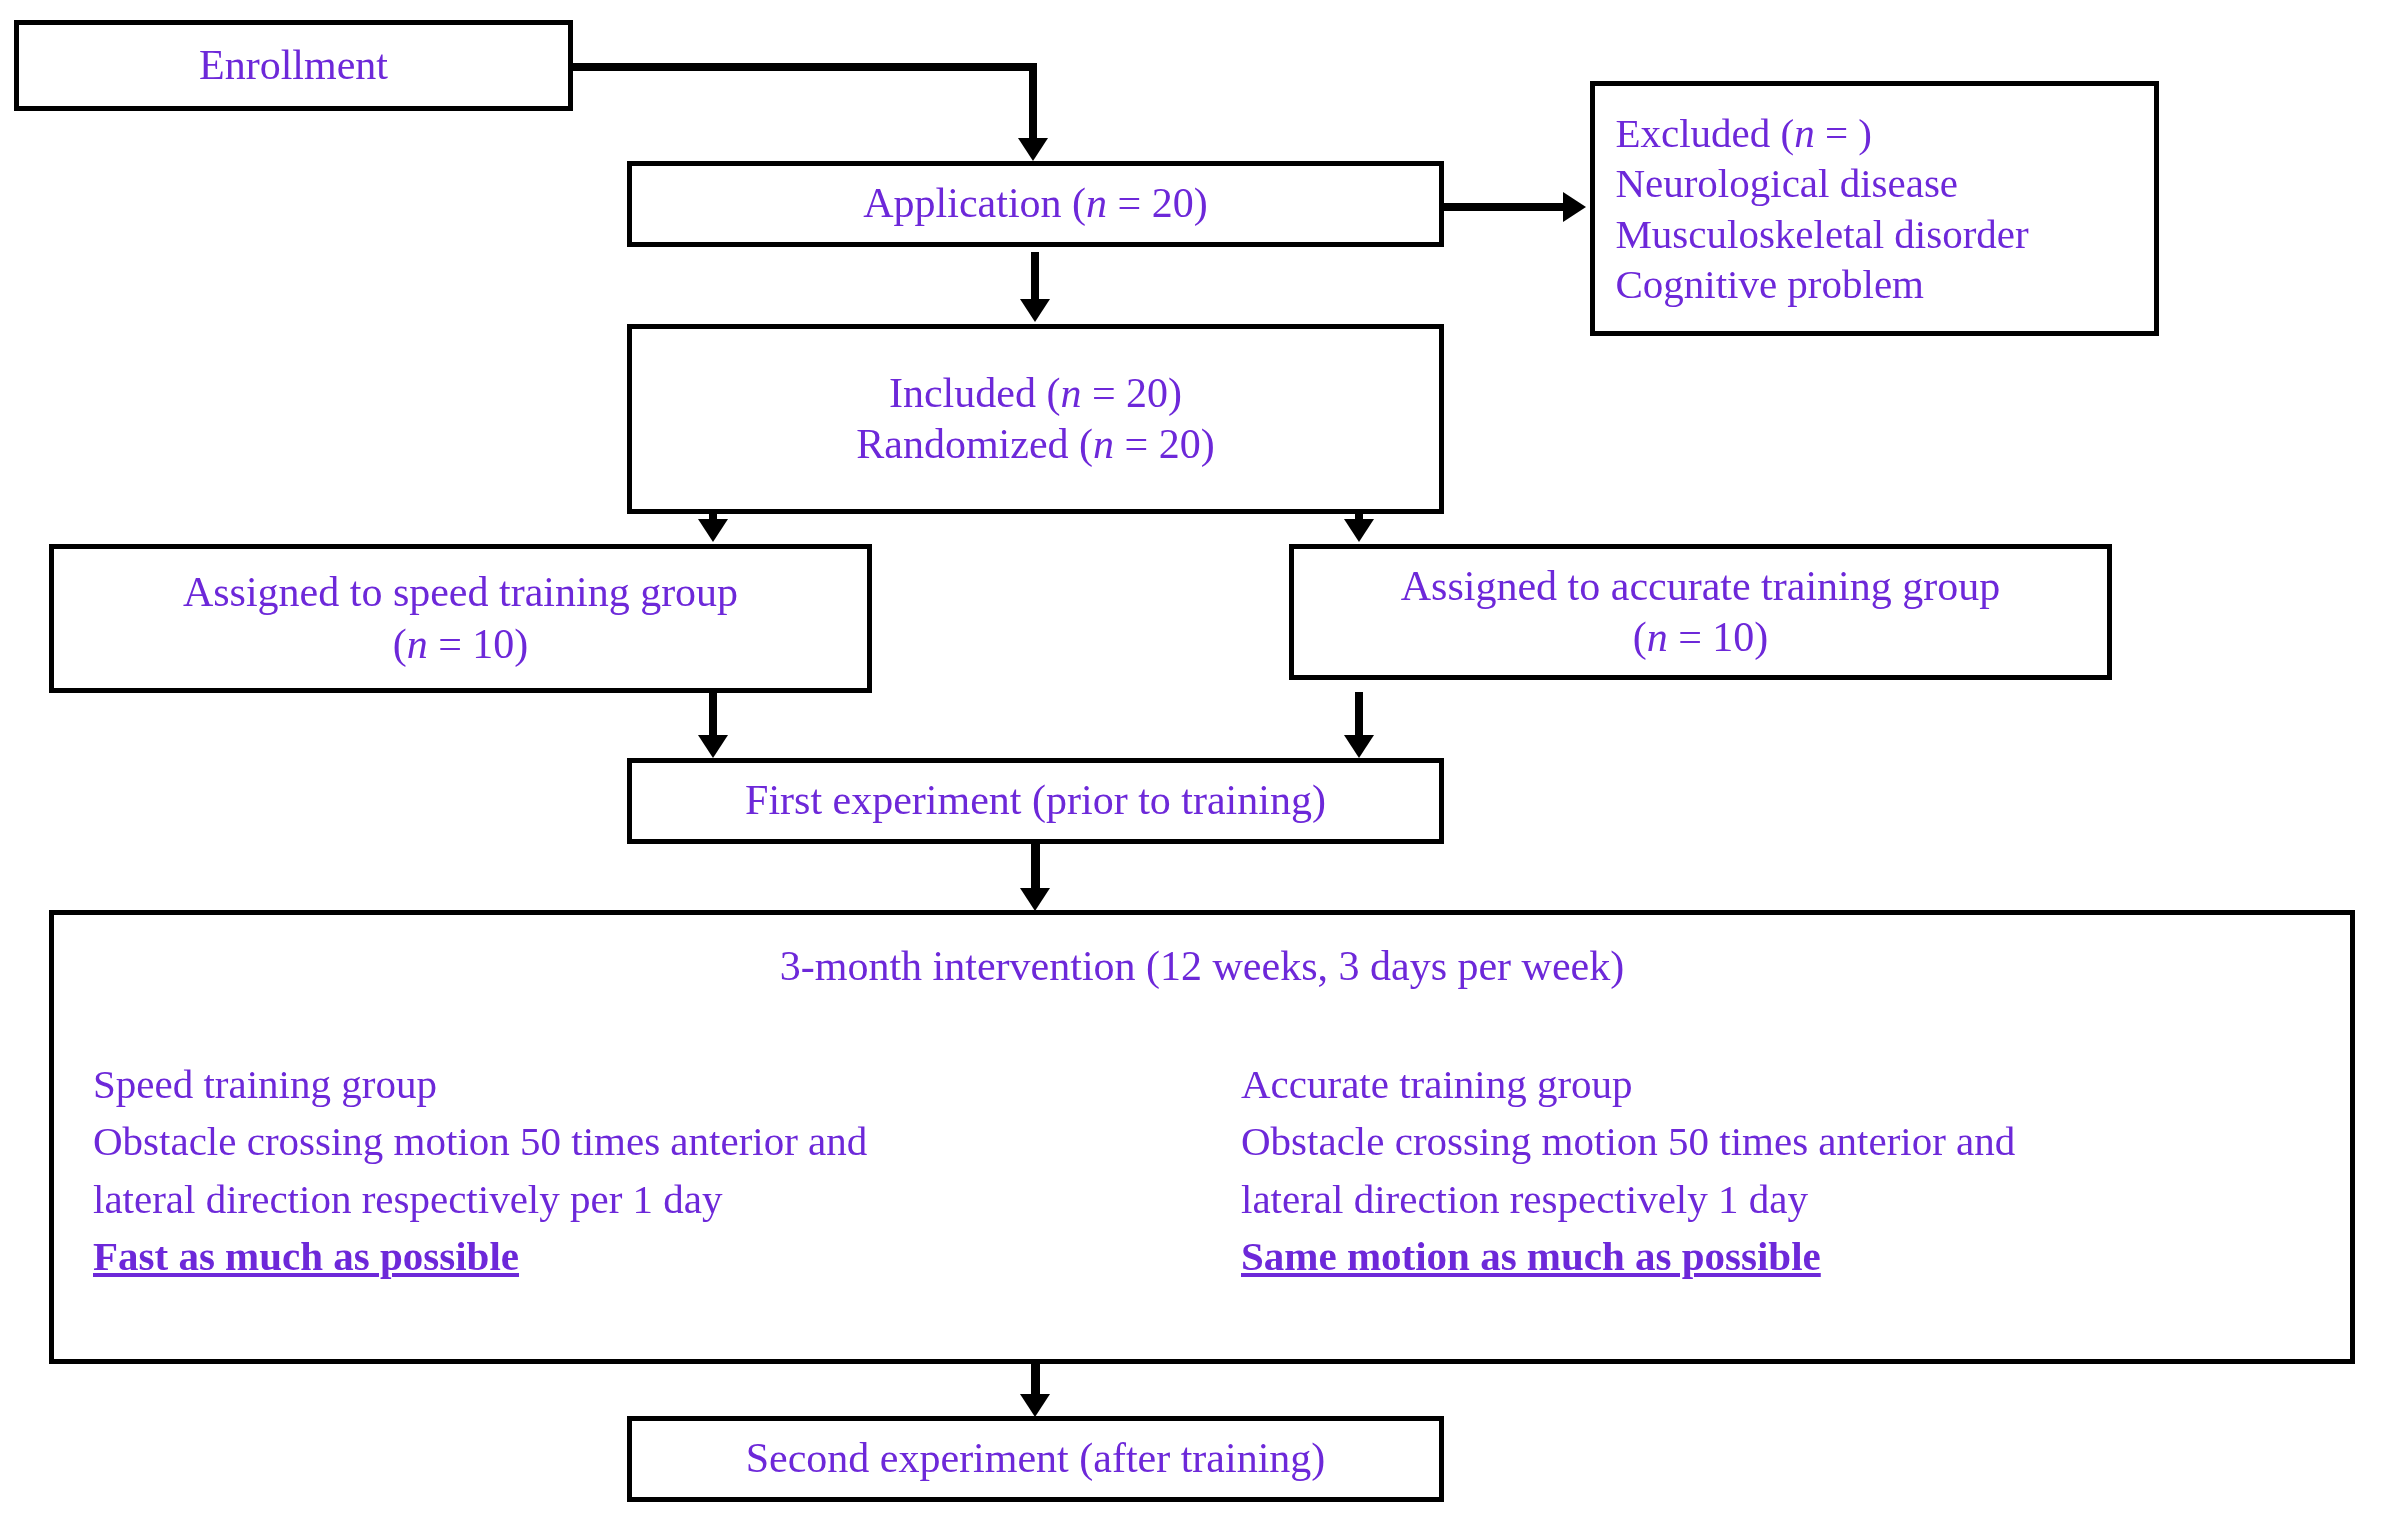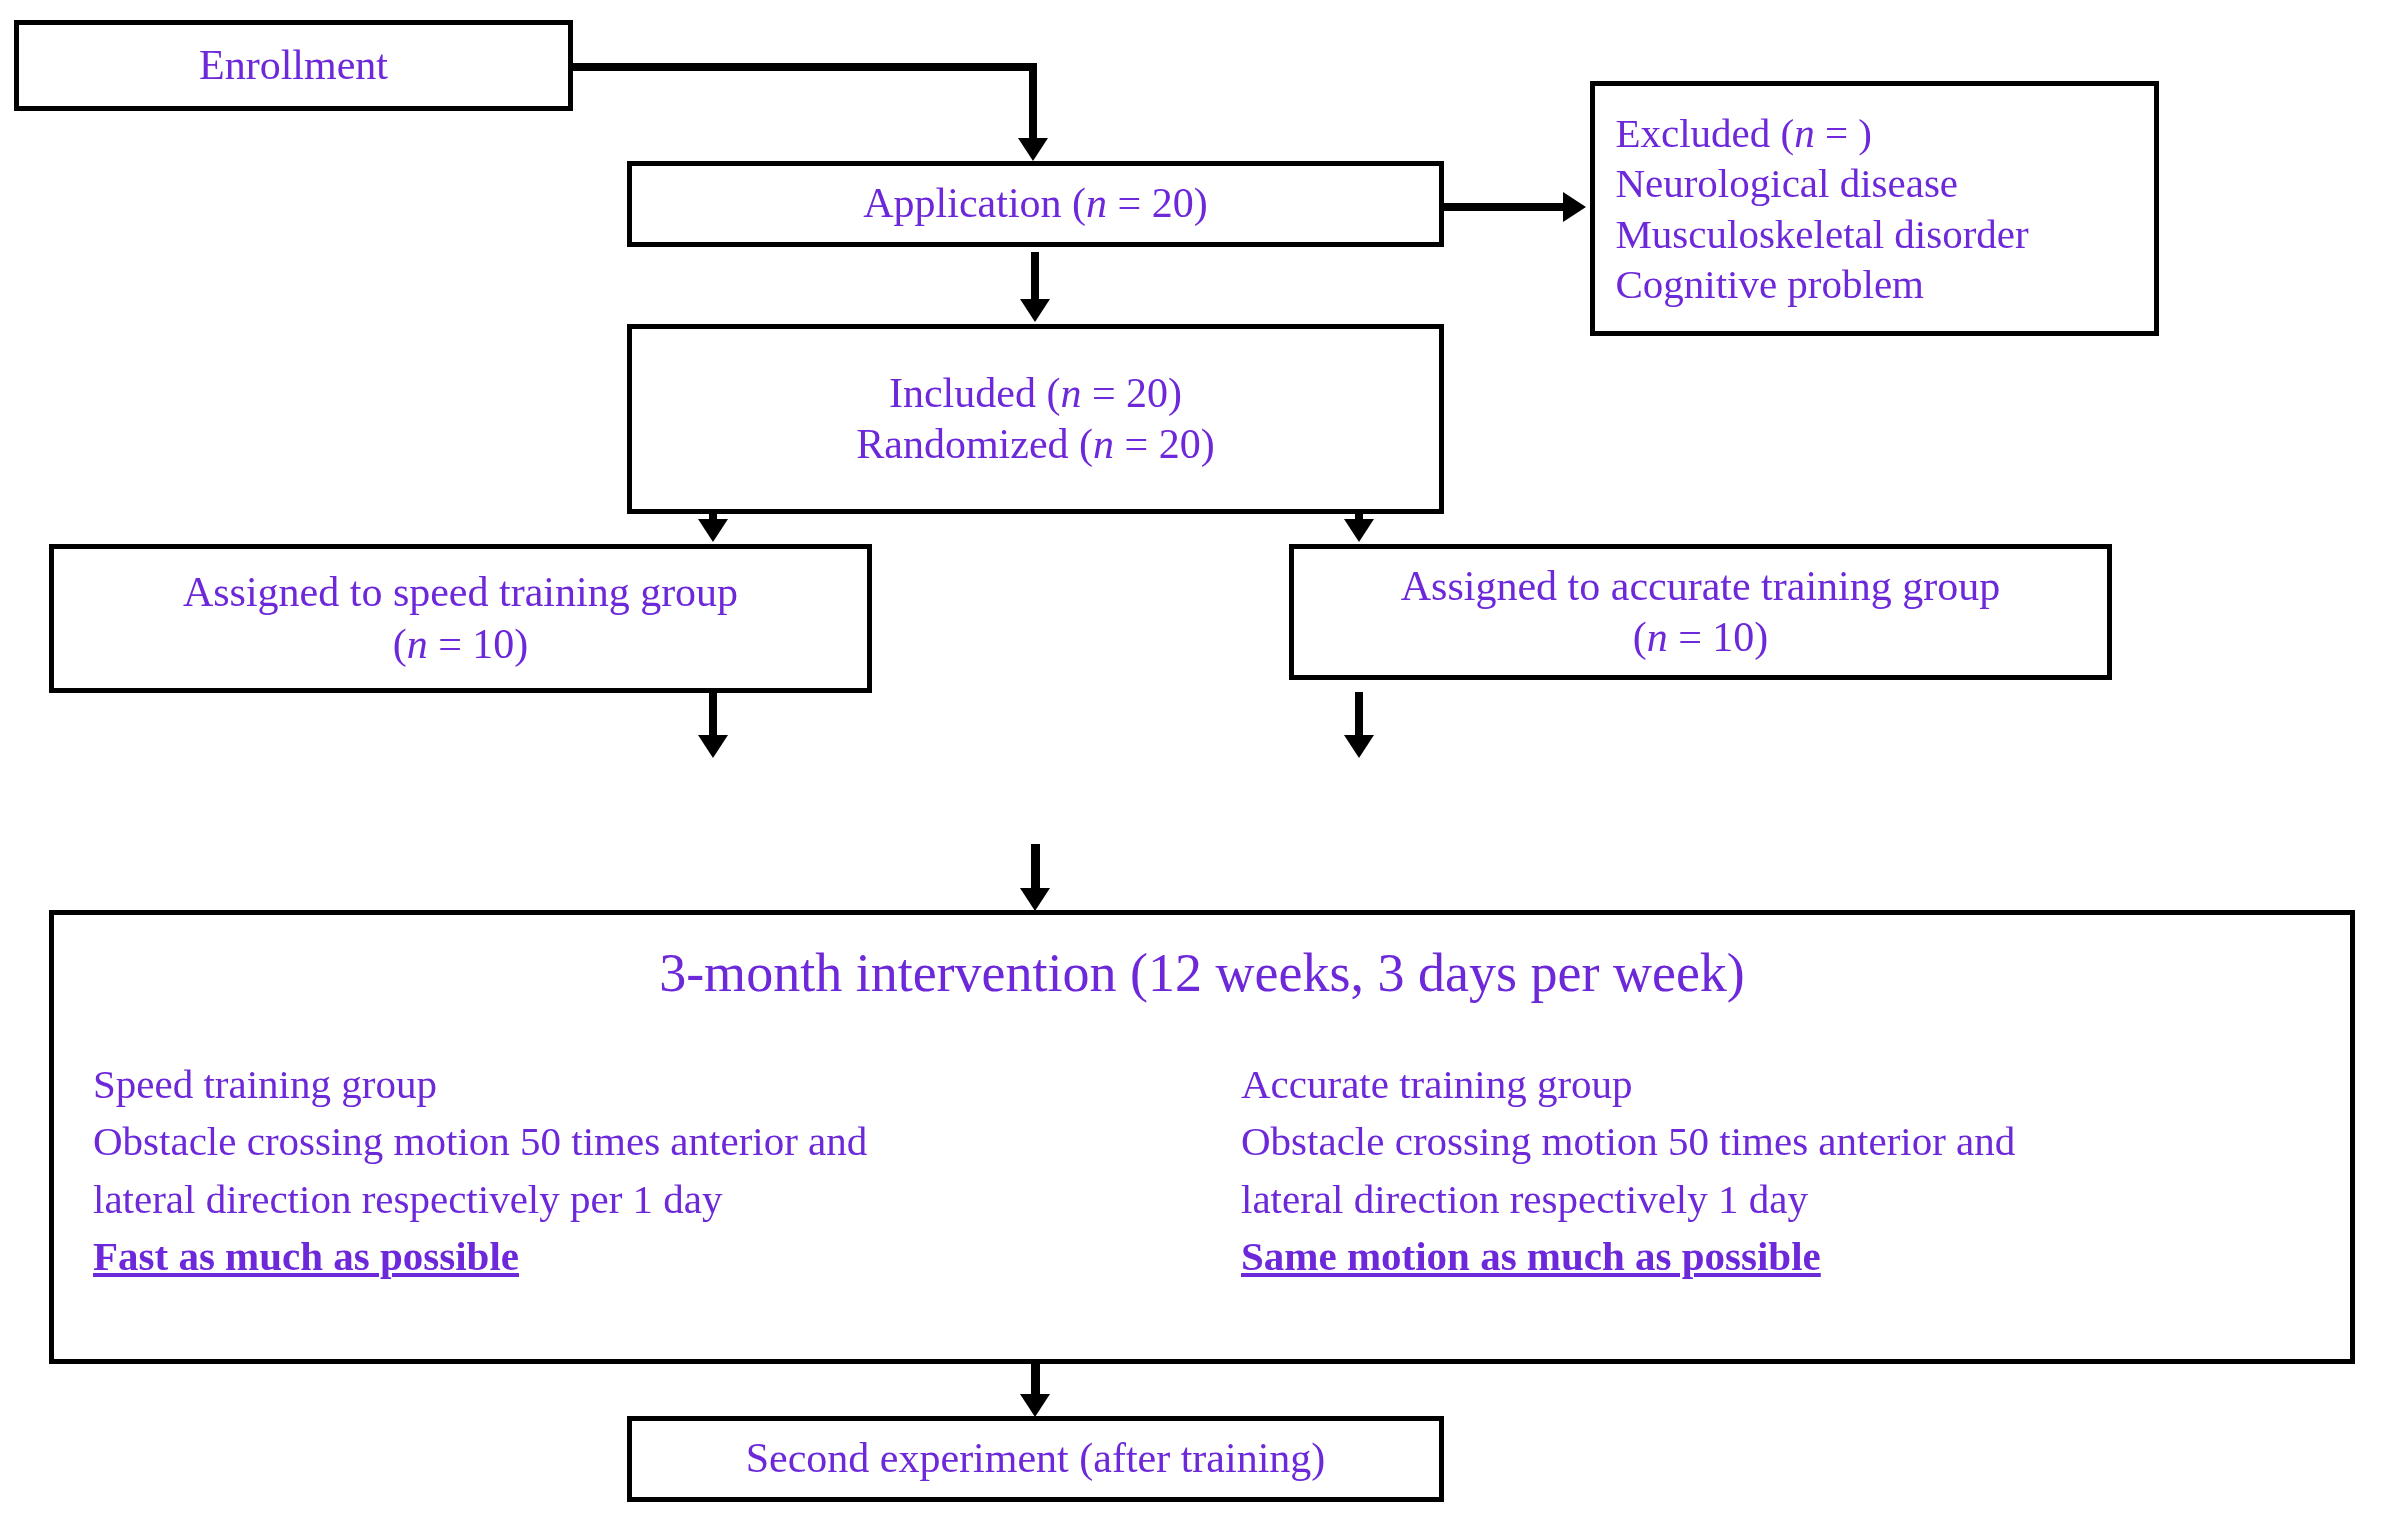--- a/index.html
+++ b/index.html
@@ -69,21 +69,21 @@
   #box-speed        { left: 49px;   top: 544px;  width: 823px; height: 149px; }
   #box-accurate     { left: 1289px; top: 544px;  width: 823px; height: 136px; }
   #box-first-exp    { left: 627px;  top: 758px;  width: 817px; height: 86px; }
   #box-intervention { left: 49px;   top: 910px; width: 2306px; height: 454px; }
   #box-second-exp   { left: 627px;  top: 1416px; width: 817px; height: 86px; }
 
   #intervention-title {
     position: absolute;
     left: 0; right: 0; top: 27px;
     text-align: center;
-    font-size: 54px;
+    font-size: 42px;
   }
   #intervention-cols {
     position: absolute;
     left: 0; right: 0; top: 141px;
     display: flex;
   }
   .int-col { flex: 0 0 50%; padding-left: 39px; box-sizing: border-box; }
   .int-col .line { font-size: 41px; line-height: 1.40; }
   .emph { font-weight: bold; text-decoration: underline; }
 </style>
@@ -143,20 +143,23 @@
   <div class="box center" id="box-speed">
     <div class="line big">Assigned to speed training group</div>
     <div class="line big"><span>(</span><em class="n">n</em><span> = 10)</span></div>
   </div>
 
   <div class="box center" id="box-accurate">
     <div class="line big">Assigned to accurate training group</div>
     <div class="line big"><span>(</span><em class="n">n</em><span> = 10)</span></div>
   </div>
 
+  <div class="box center" id="box-first-exp">
+    <div class="line big">First experiment (prior to training)</div>
+  </div>
 
   <div class="box" id="box-intervention">
     <div id="intervention-title">3-month intervention (12 weeks, 3 days per week)</div>
     <div id="intervention-cols">
       <div class="int-col">
         <div class="line">Speed training group</div>
         <div class="line">Obstacle crossing motion 50 times anterior and</div>
         <div class="line">lateral direction respectively per 1 day</div>
         <div class="line emph">Fast as much as possible</div>
       </div>

